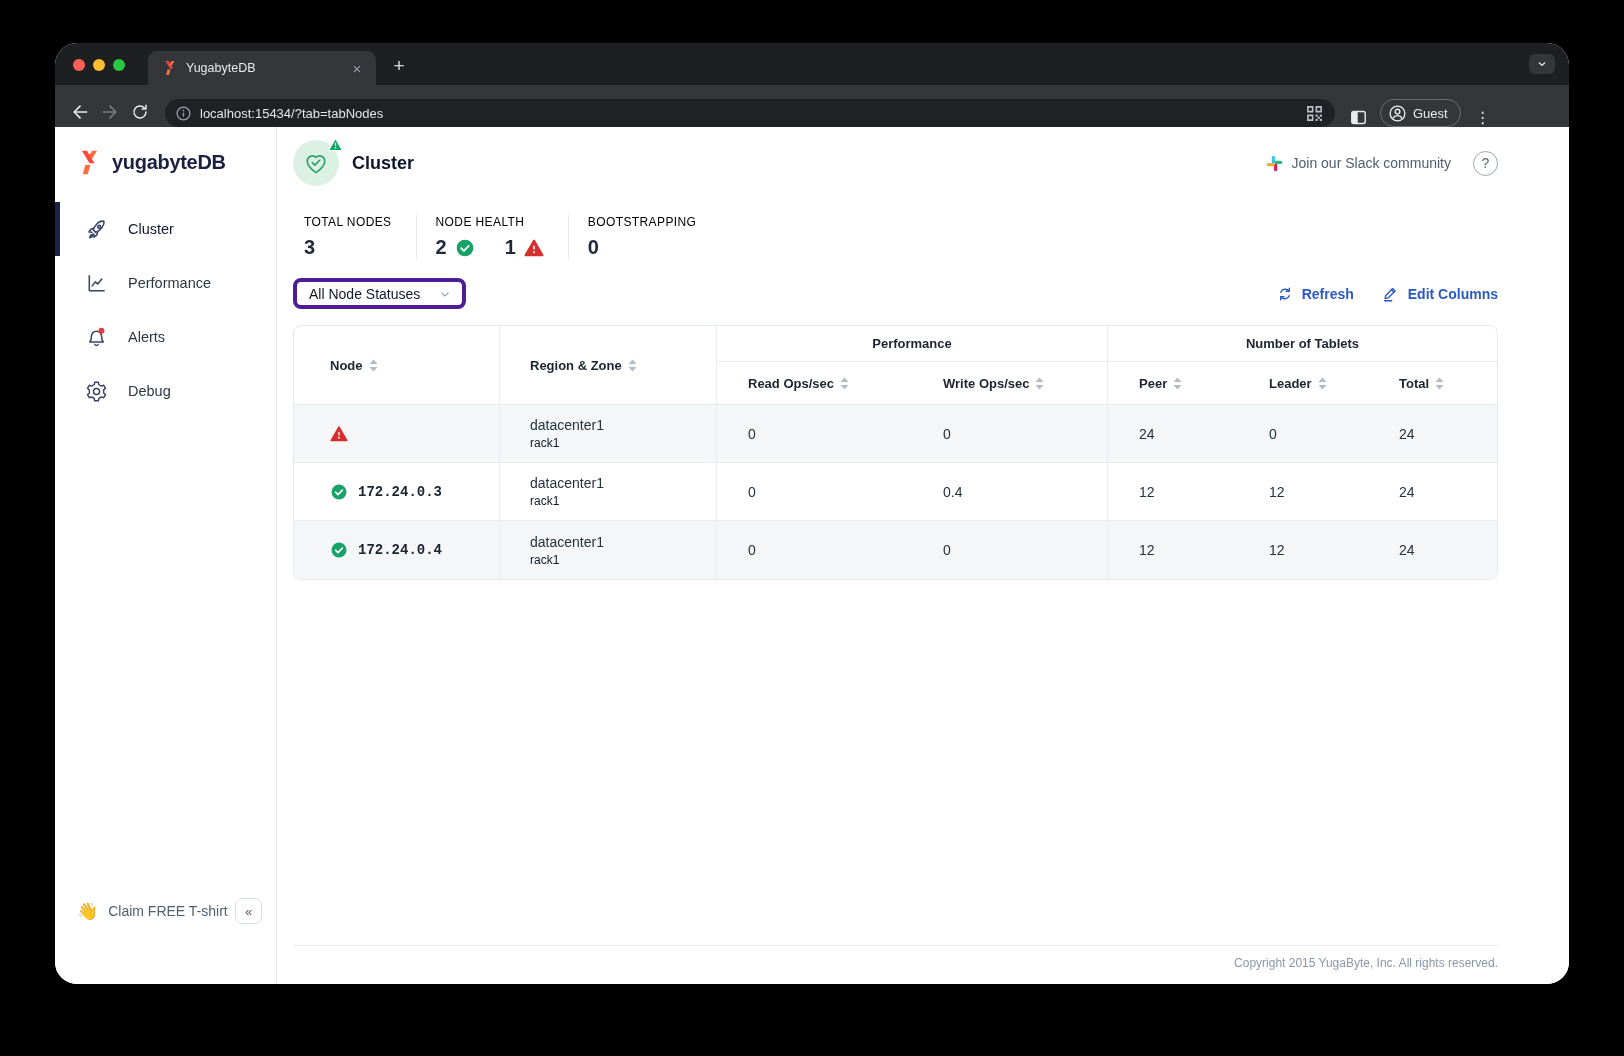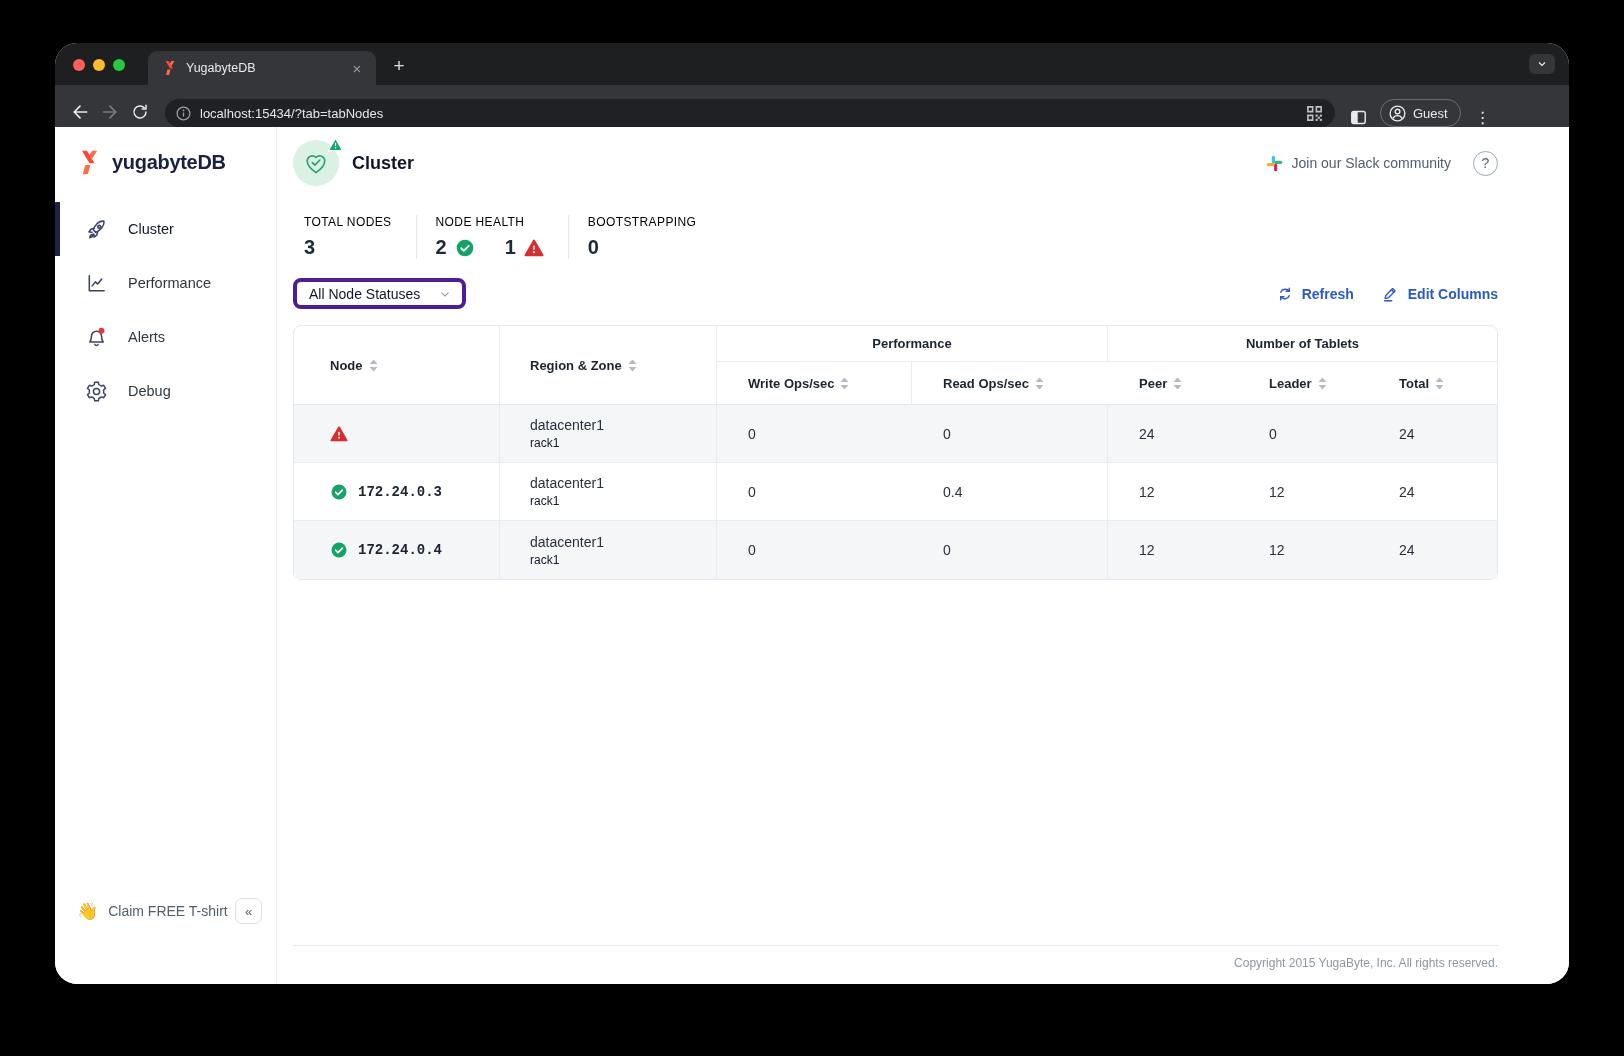--- a/index.html
+++ b/index.html
@@ -347,31 +347,31 @@
                   <polygon points="0.5,8 8.5,8 4.5,12.5" fill="#b3bcc4"></polygon>
                 </svg>
               </span>
           </div>
           <div class="cell th th-group b-b b-r" style="grid-column:3 / 5">
             <span>Performance</span>
           </div>
           <div class="cell th th-group b-b" style="grid-column:5 / 8">
             <span>Number of Tablets</span>
           </div>
+          <div class="cell th th-sub">
+            <span>Read Ops/sec</span>
+            <span class="sort">
+                <svg width="9" height="13" viewBox="0 0 9 13">
+                  <polygon points="4.5,0.5 8.5,5 0.5,5" fill="#b3bcc4"></polygon>
+                  <polygon points="0.5,8 8.5,8 4.5,12.5" fill="#b3bcc4"></polygon>
+                </svg>
+              </span>
+          </div>
           <div class="cell th th-sub b-r">
             <span>Write Ops/sec</span>
-            <span class="sort">
-                <svg width="9" height="13" viewBox="0 0 9 13">
-                  <polygon points="4.5,0.5 8.5,5 0.5,5" fill="#b3bcc4"></polygon>
-                  <polygon points="0.5,8 8.5,8 4.5,12.5" fill="#b3bcc4"></polygon>
-                </svg>
-              </span>
-          </div>
-          <div class="cell th th-sub">
-            <span>Read Ops/sec</span>
             <span class="sort">
                 <svg width="9" height="13" viewBox="0 0 9 13">
                   <polygon points="4.5,0.5 8.5,5 0.5,5" fill="#b3bcc4"></polygon>
                   <polygon points="0.5,8 8.5,8 4.5,12.5" fill="#b3bcc4"></polygon>
                 </svg>
               </span>
           </div>
           <div class="cell th th-sub">
             <span>Peer</span>
             <span class="sort">

